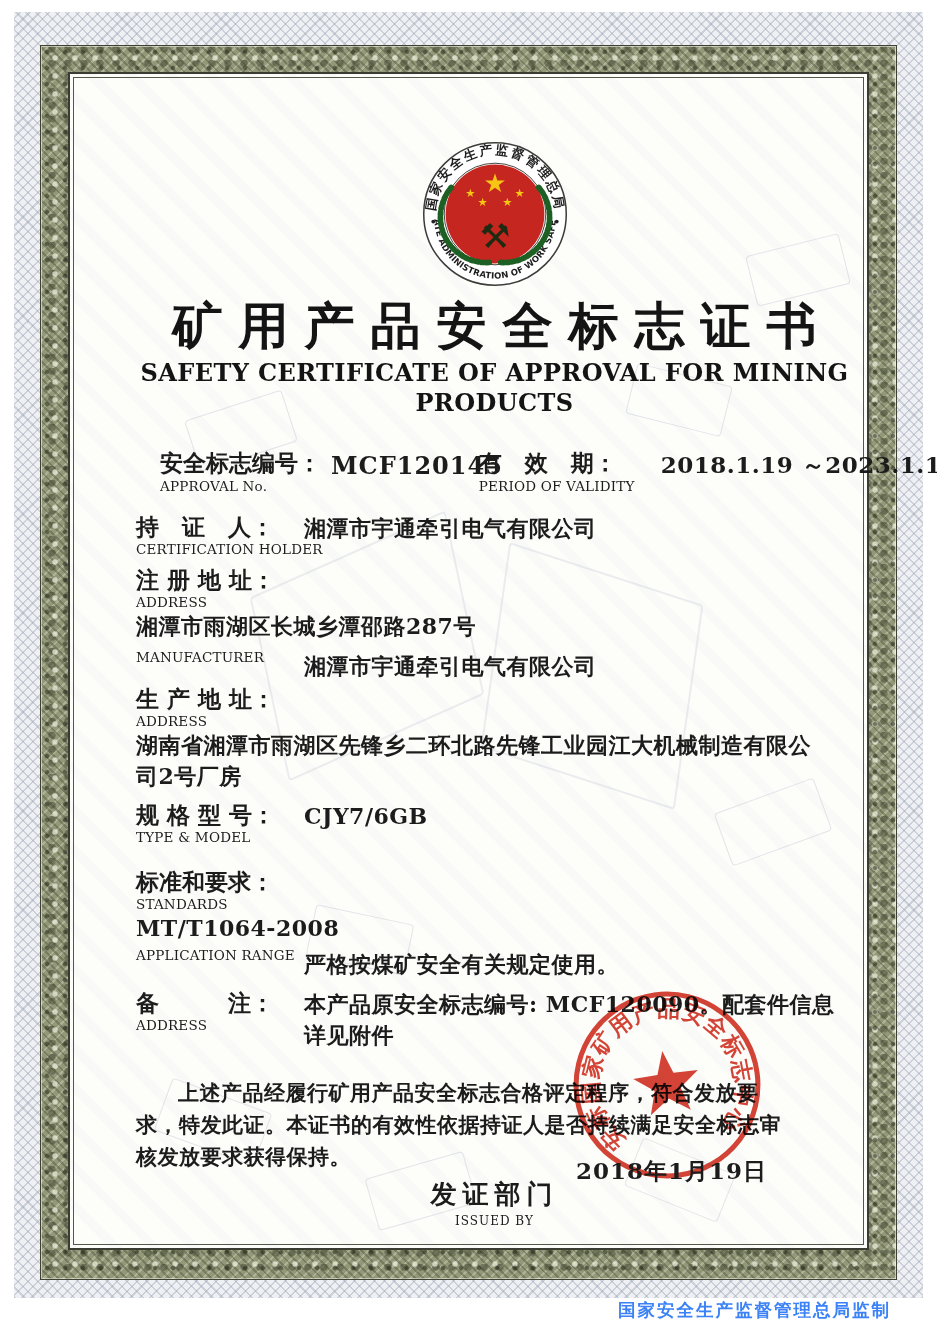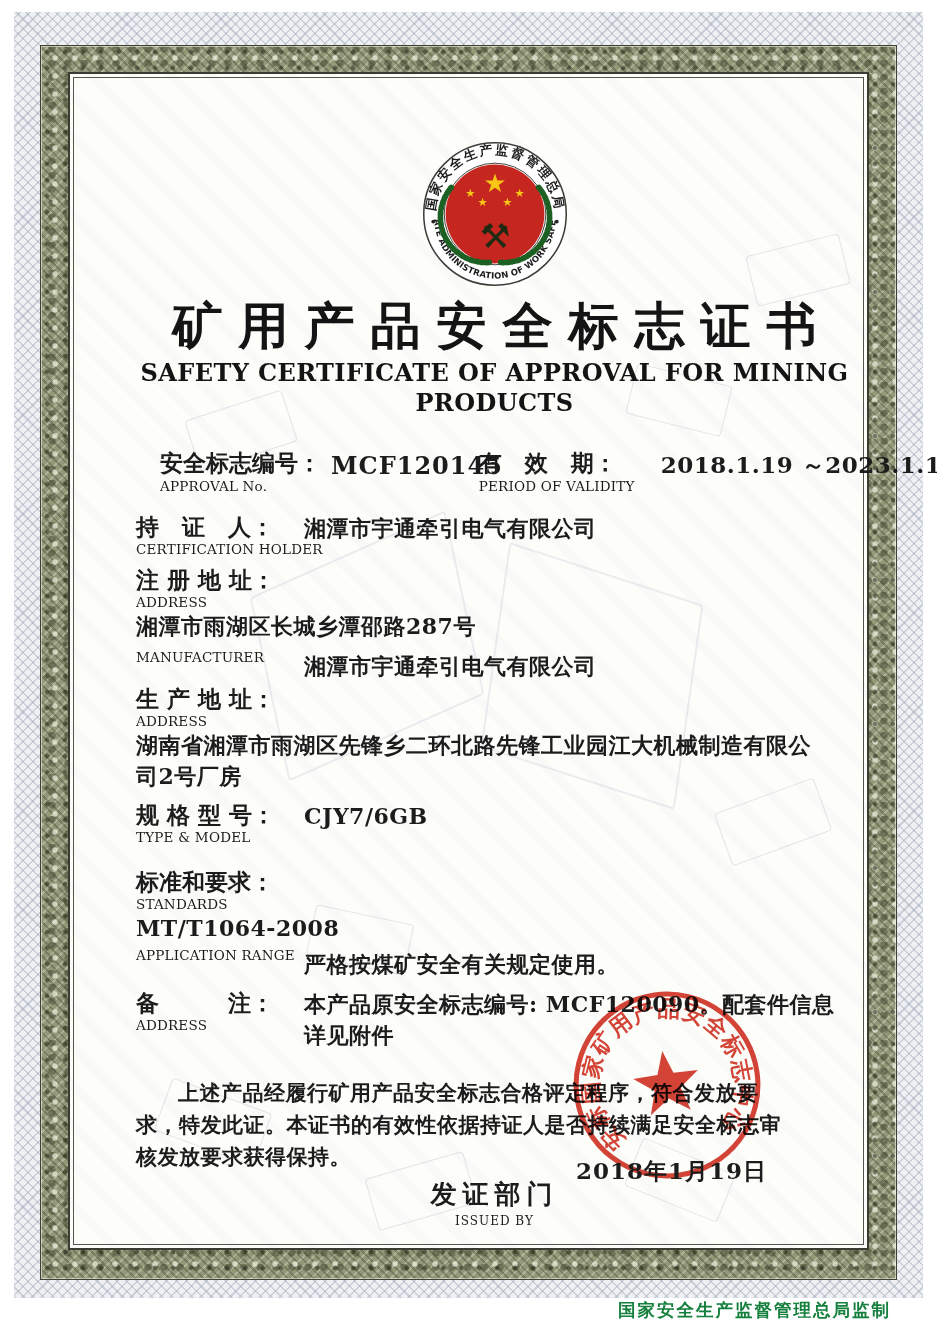--- a/index.html
+++ b/index.html
@@ -80,21 +80,21 @@
   .issued{margin-top:4px;text-align:center;}
   .issued .zh{font-size:26px;font-weight:600;letter-spacing:6px;line-height:34px;}
   .issued .en{font-size:12px;letter-spacing:1px;line-height:20px;}
 
   .stamp-wrap{position:absolute;left:566px;top:984px;width:202px;height:202px;
     mix-blend-mode:multiply;opacity:.93;transform:rotate(-8deg);}
   .stamp-date{position:absolute;left:576px;top:1156px;font-size:23px;font-weight:600;letter-spacing:1px;}
 
   .supervisor{
     position:absolute;right:46px;bottom:6px;font-size:17.5px;font-weight:700;
-    letter-spacing:2px;color:#15803d;
+    letter-spacing:2px;color:#3b82f6;
   }
 </style>
 </head>
 <body>
 
 <div class="page">
 
   <div class="lace"></div>
   <div class="band"></div>
 

